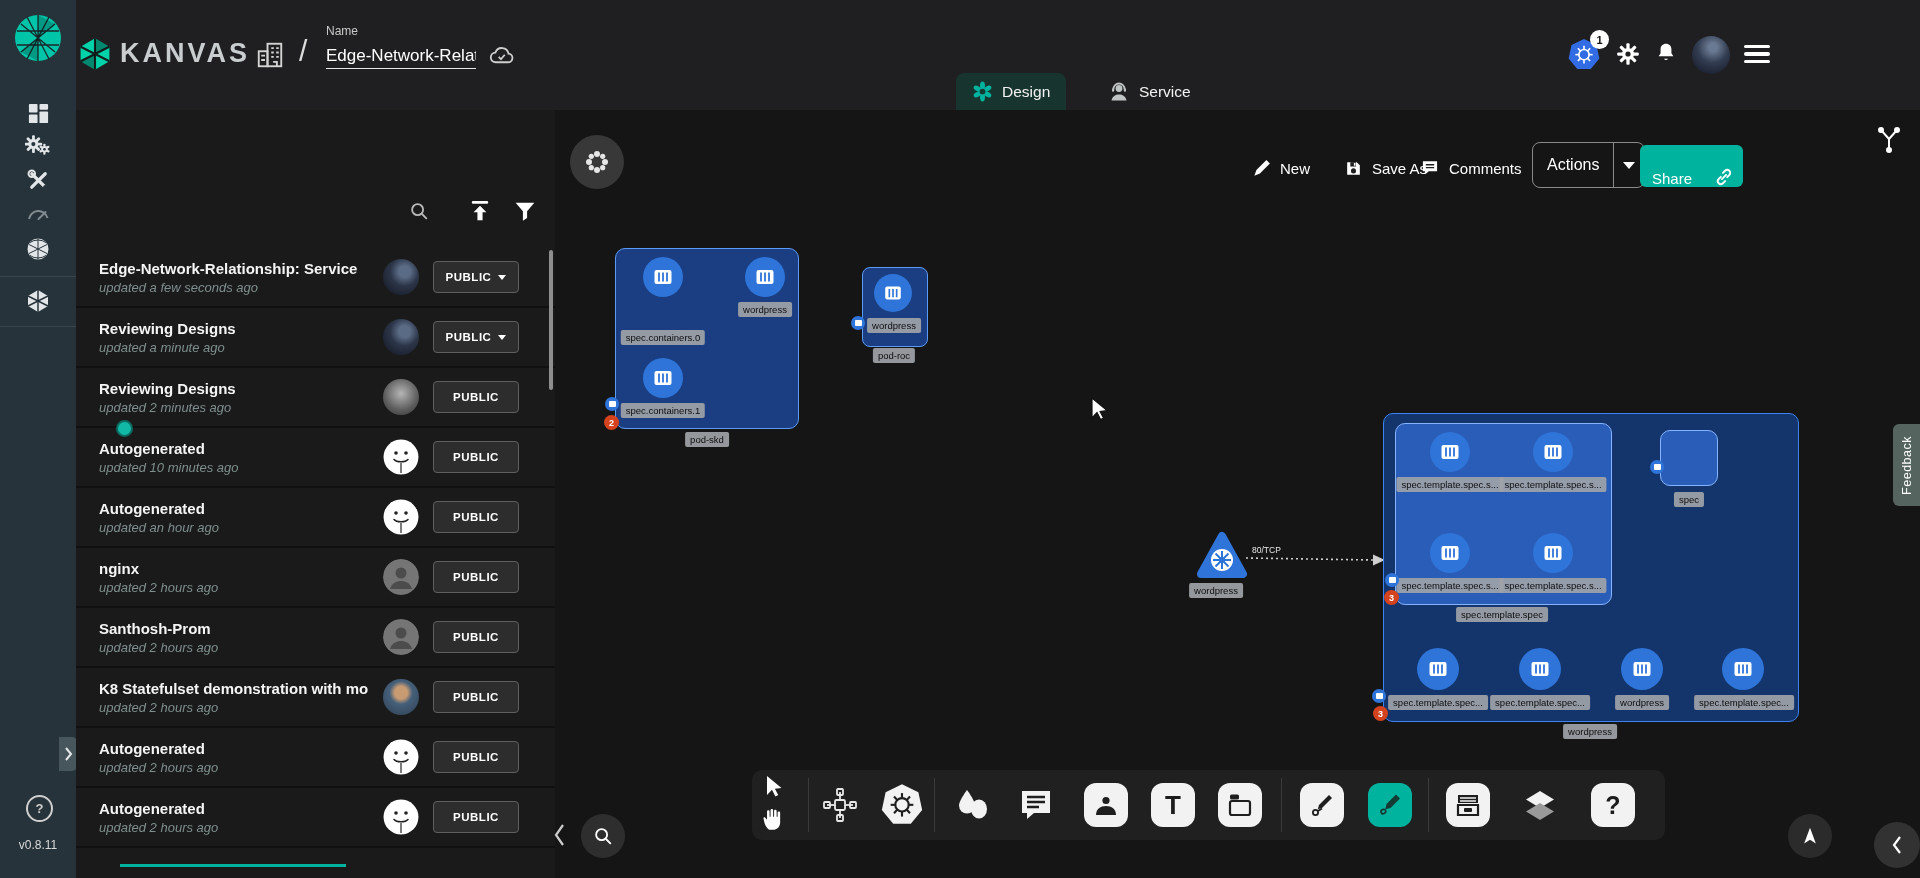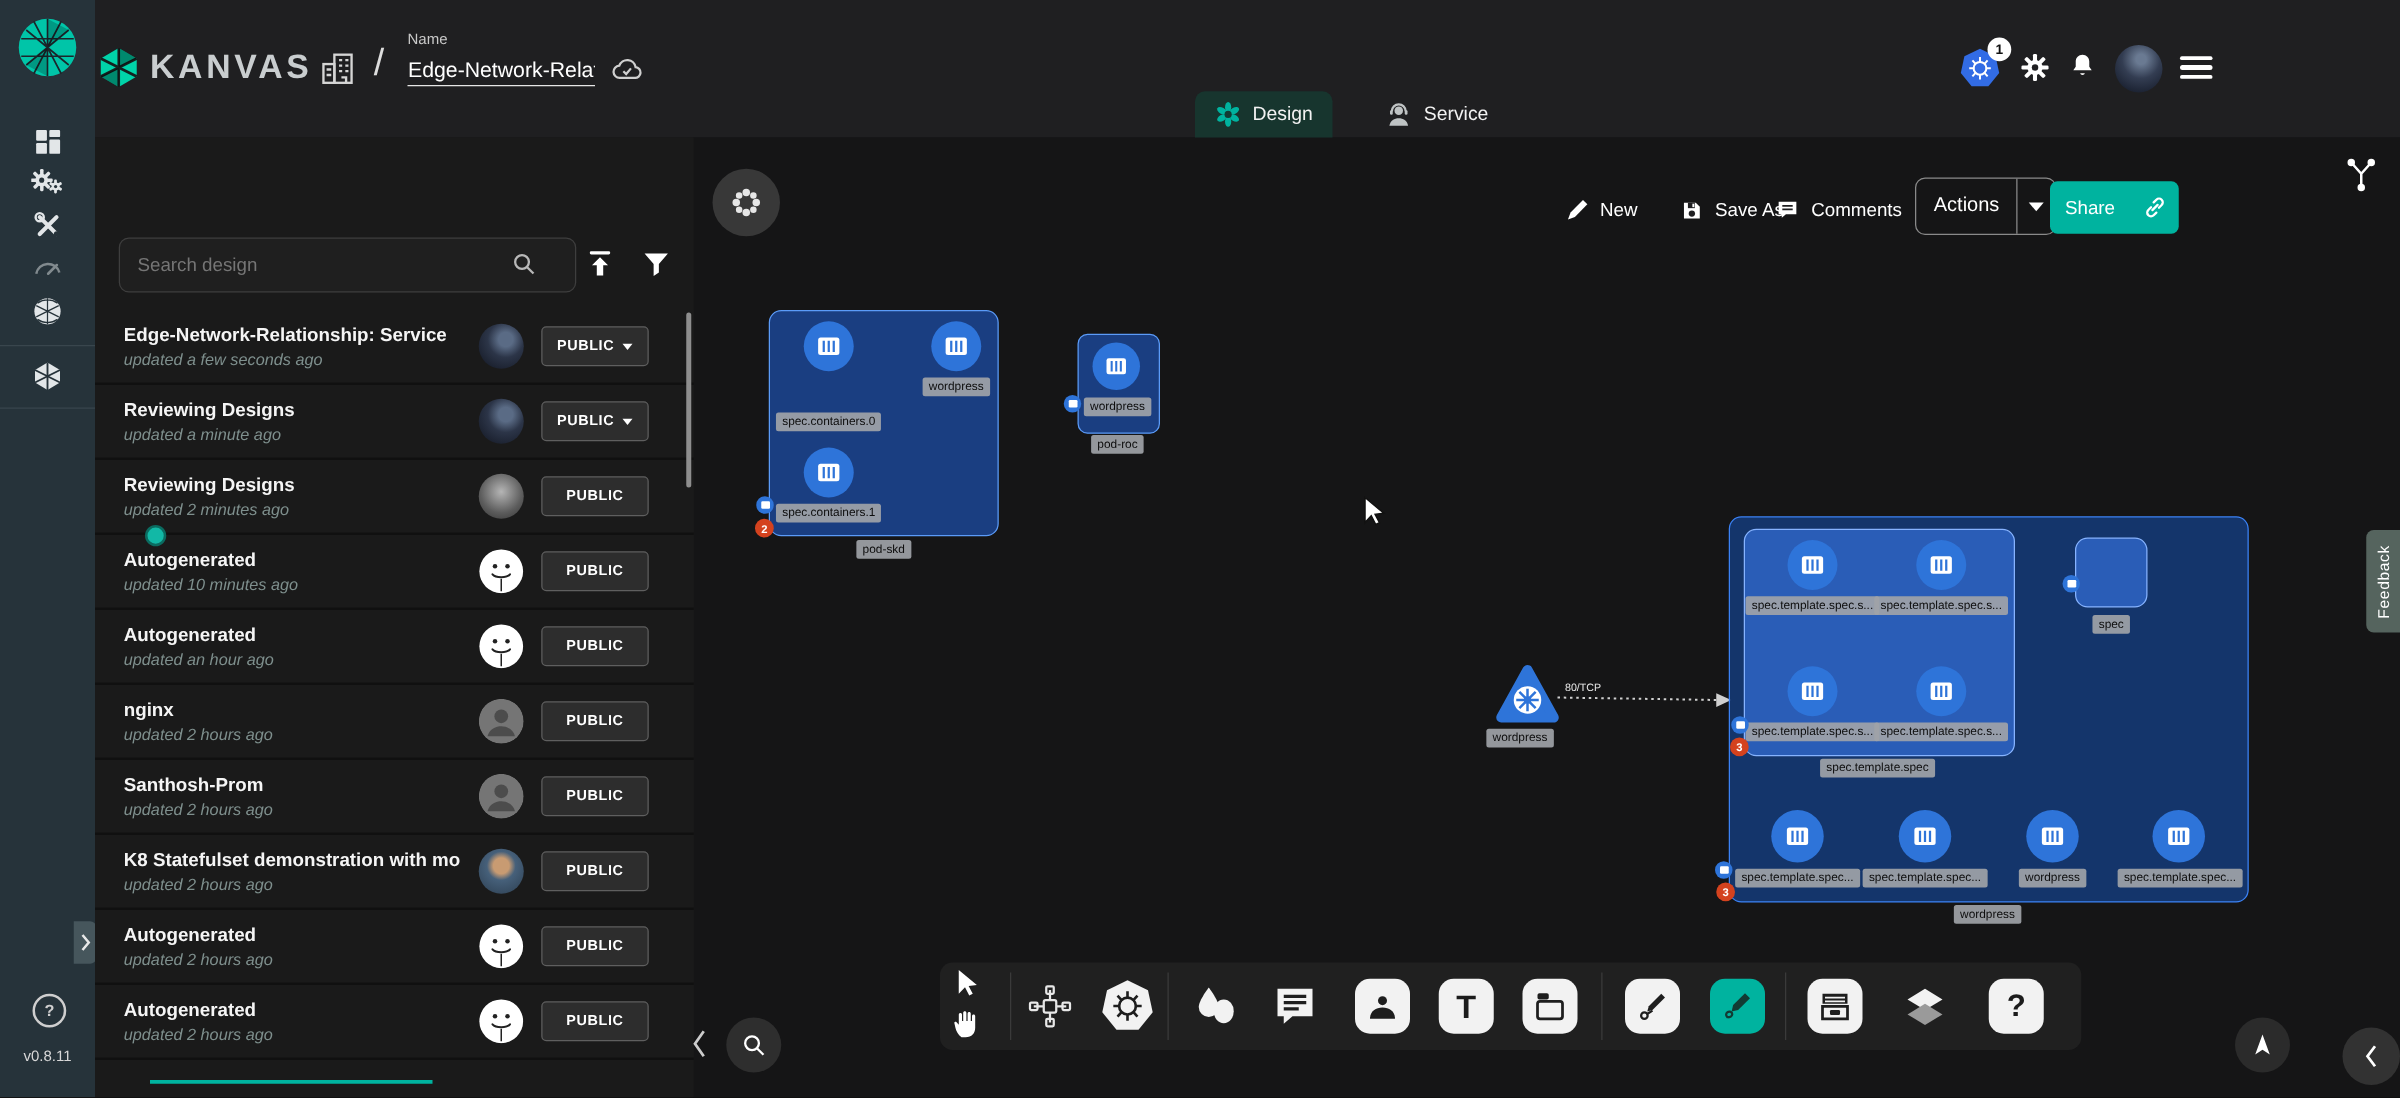--- a/index.html
+++ b/index.html
@@ -37,21 +37,21 @@
   .av-gray{background:radial-gradient(circle at 50% 40%,#b5b5b5,#5c5c5c 60%,#333);}
   .av-photo{background:radial-gradient(circle at 50% 38%,#c89b72 0 22%,#46607a 40%,#2c3e50);}
   .pub{min-width:64px;height:30px;border:1px solid #5f5f5f;border-radius:4px;background:#2d2d2d;display:flex;align-items:center;justify-content:center;gap:7px;padding:0 10px;color:#fff;font-size:11.5px;font-weight:bold;letter-spacing:.5px;margin-right:16px;cursor:pointer;}
   .caret{width:0;height:0;border-left:4.5px solid transparent;border-right:4.5px solid transparent;border-top:5.5px solid #fff;}
   
   .act{position:absolute;display:flex;align-items:center;gap:9px;color:#fff;font-size:15px;height:44px;top:146px;cursor:pointer;}
   #actions-btn{left:1532px;top:142px;height:44px;border:1px solid #8a8a8a;border-radius:8px;display:flex;align-items:stretch;color:#fff;cursor:pointer;}
   #actions-btn .lbl{display:flex;align-items:center;padding:0 14px;font-size:16px;}
   #actions-btn .sep{width:1px;background:#8a8a8a;}
   #actions-btn .dd{width:30px;display:flex;align-items:center;justify-content:center;}
-  #share-btn{left:1640px;top:145px;height:42px;border-radius:6px;background:#00b39f;display:flex;align-items:center;cursor:pointer;}
+  #share-btn{left:1640px;top:145px;height:42px;border-radius:6px;background:#00b39f;display:flex;align-items:flex-end;cursor:pointer;}
   #share-btn .lbl{width:64px;display:flex;align-items:center;justify-content:center;color:#fff;font-size:15px;}
   #share-btn .sep{width:1px;background:rgba(255,255,255,.65);}
   #share-btn .ic{width:38px;display:flex;align-items:center;justify-content:center;}
   
   .kgroup{position:absolute;border:1.5px solid #5b9bf8;border-radius:10px;background:rgba(27,72,156,.8);}
   .kgroup.inner{background:rgba(46,100,196,.85);border-color:#86b3ff;}
   .kcont{position:absolute;width:40px;height:40px;border-radius:50%;background:#2e74d9;display:flex;align-items:center;justify-content:center;}
   .chip{position:absolute;transform:translateX(-50%);background:rgba(160,163,168,.92);color:#0d0d0d;font-size:9.5px;line-height:1;padding:2.5px 5px;border-radius:2px;white-space:nowrap;}
   .badge-b{position:absolute;width:14px;height:14px;border-radius:50%;background:#2e74d9;display:flex;align-items:center;justify-content:center;}
   .badge-b i{display:block;width:7px;height:6px;border-radius:1px;background:#fff;}
@@ -259,21 +259,20 @@
         <path d="M10.2 17.2a1.9 1.9 0 0 0 3.6 0z" fill="#fff"></path>
       </svg>
   </div>
   <div class="a avatar-top" style="left:1692px;top:36px;"></div>
   <div class="a burger" style="left:1744px;top:40px;">
       <div></div>
       <div></div>
       <div></div>
     </div>
 
-  <input id="search-input" placeholder="Search design" style="">
   <div class="a" style="left:408px;top:200px;">
     <svg width="22" height="22" viewBox="0 0 24 24" fill="none" stroke="#b8b8b8" stroke-width="2">
         <circle cx="10.5" cy="10.5" r="6"></circle>
         <line x1="15" y1="15" x2="20.5" y2="20.5"></line>
       </svg>
   </div>
   <div class="a" style="left:466px;top:197px;">
     <svg width="28" height="28" viewBox="0 0 24 24" fill="#fff">
         <rect x="5" y="3.5" width="14" height="2.2" rx="1"></rect>
         <path d="M12 7.5l5.5 5.5h-3.3v7h-4.4v-7H6.5z"></path>

